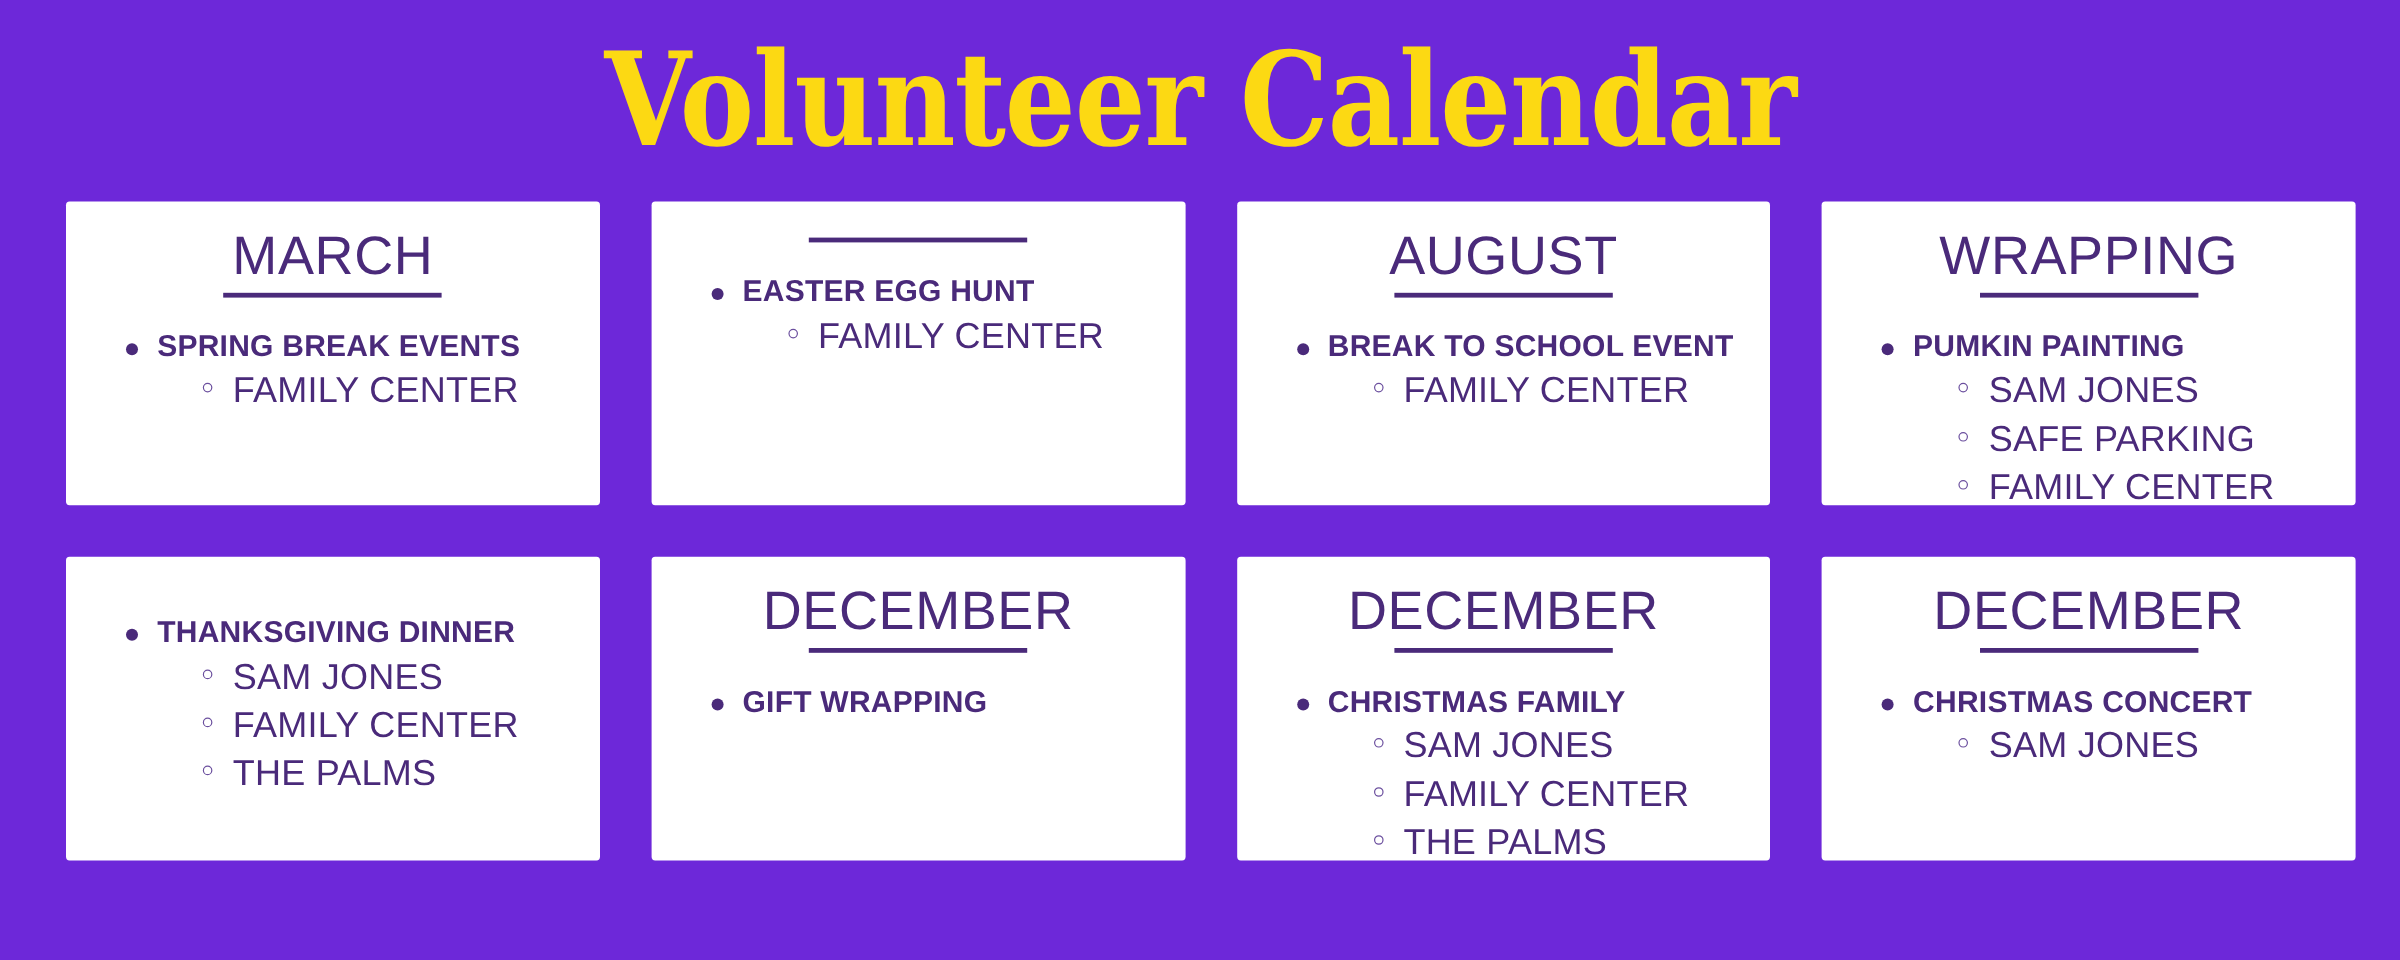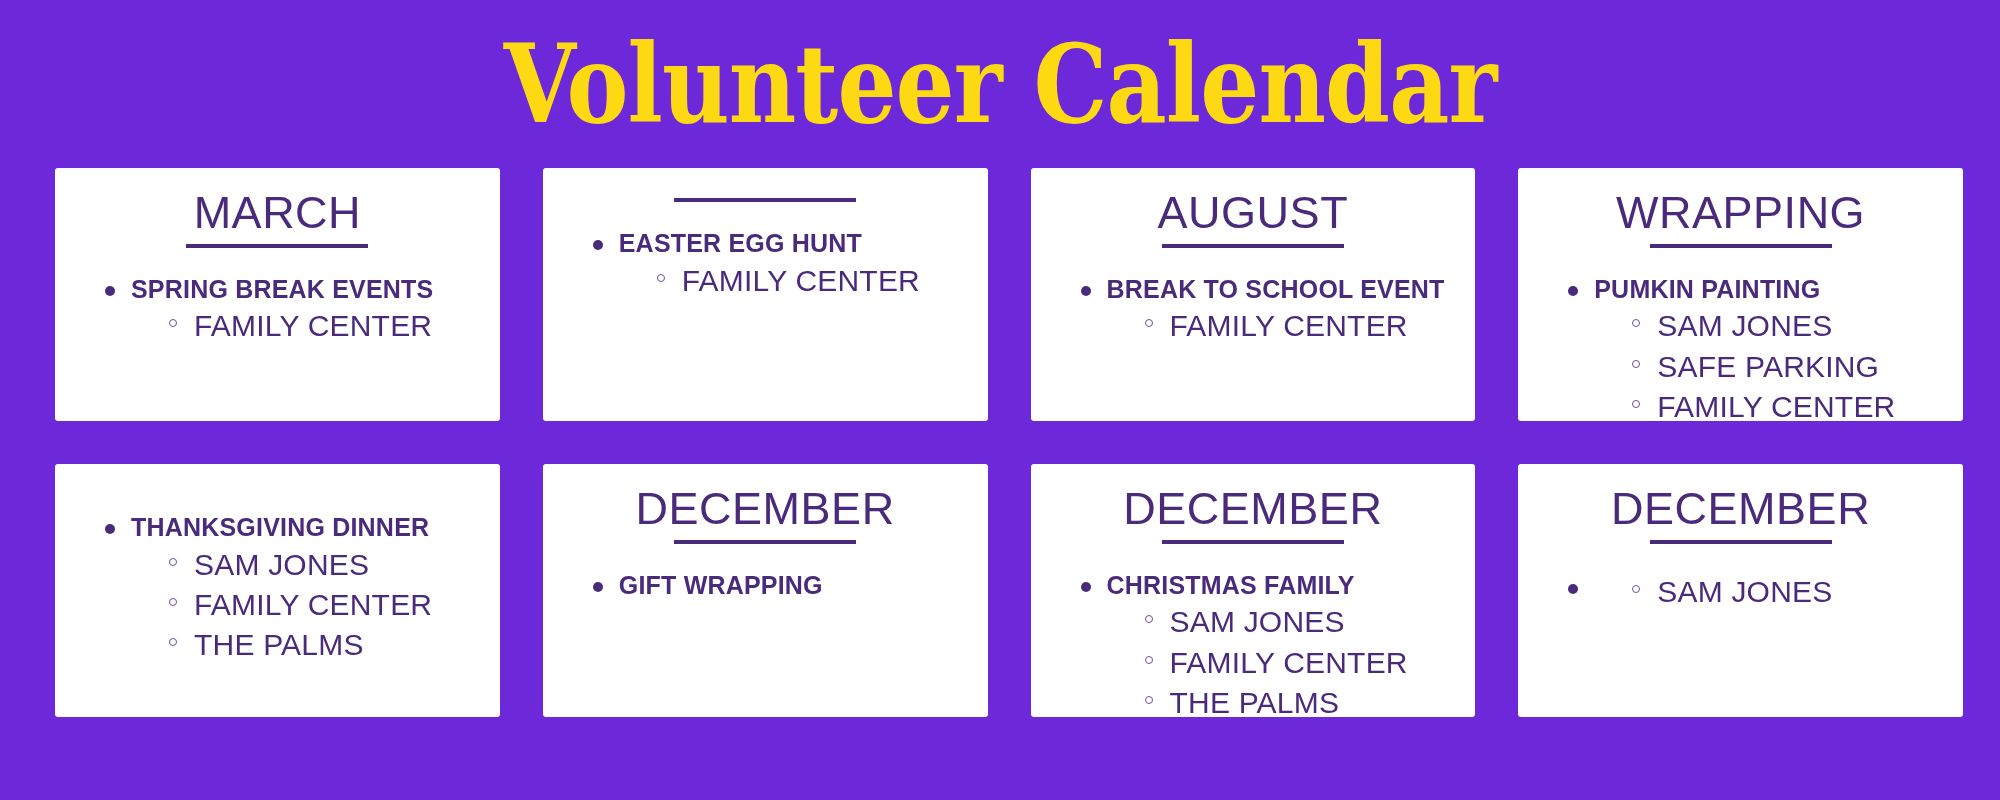--- a/index.html
+++ b/index.html
@@ -250,21 +250,21 @@
           </ul>
         </div>
       </div>
       <div class="card">
         <div class="card-head">
           <div class="month-name">DECEMBER</div>
           <div class="month-rule"></div>
         </div>
         <div class="card-body">
           <ul class="event-list">
-            <li class="event-item"><span class="disc-bullet"></span><ul class="detail-list">
+            <li class="event-item"><span class="disc-bullet"></span><span>CHRISTMAS CONCERT</span><ul class="detail-list">
                 <li class="detail-item"><span class="ring-bullet"></span><span>SAM JONES</span></li>
               </ul></li>
           </ul>
         </div>
       </div>
     </div>
 
 </div>
 
 </body></html>

